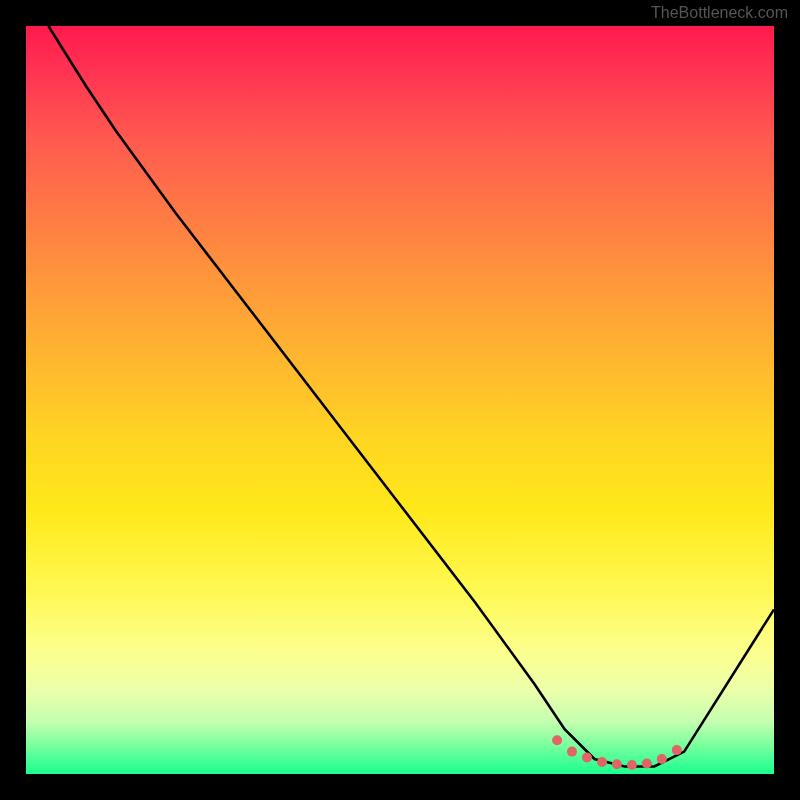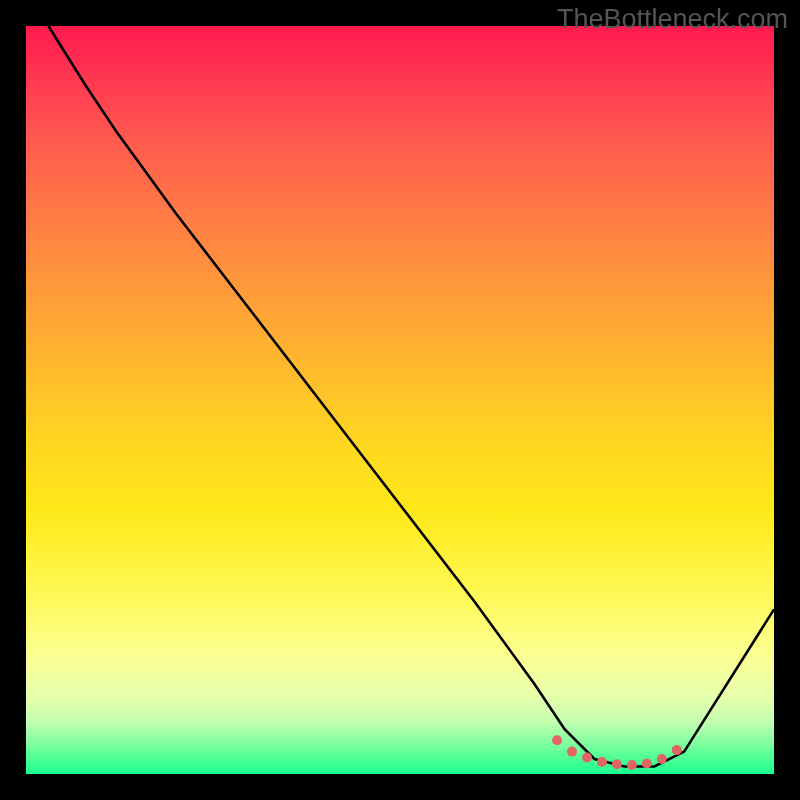--- a/index.html
+++ b/index.html
@@ -8,21 +8,21 @@
     height: 800px;
     background: #000;
     position: relative;
     font-family: Arial, sans-serif;
   }
   .watermark {
     position: absolute;
     top: 4px;
     right: 12px;
     color: #555;
-    font-size: 27px;
+    font-size: 16px;
     font-weight: 500;
     z-index: 10;
   }
   .plot-area {
     position: absolute;
     left: 26px;
     top: 26px;
     width: 748px;
     height: 748px;
     background: linear-gradient(to bottom,

